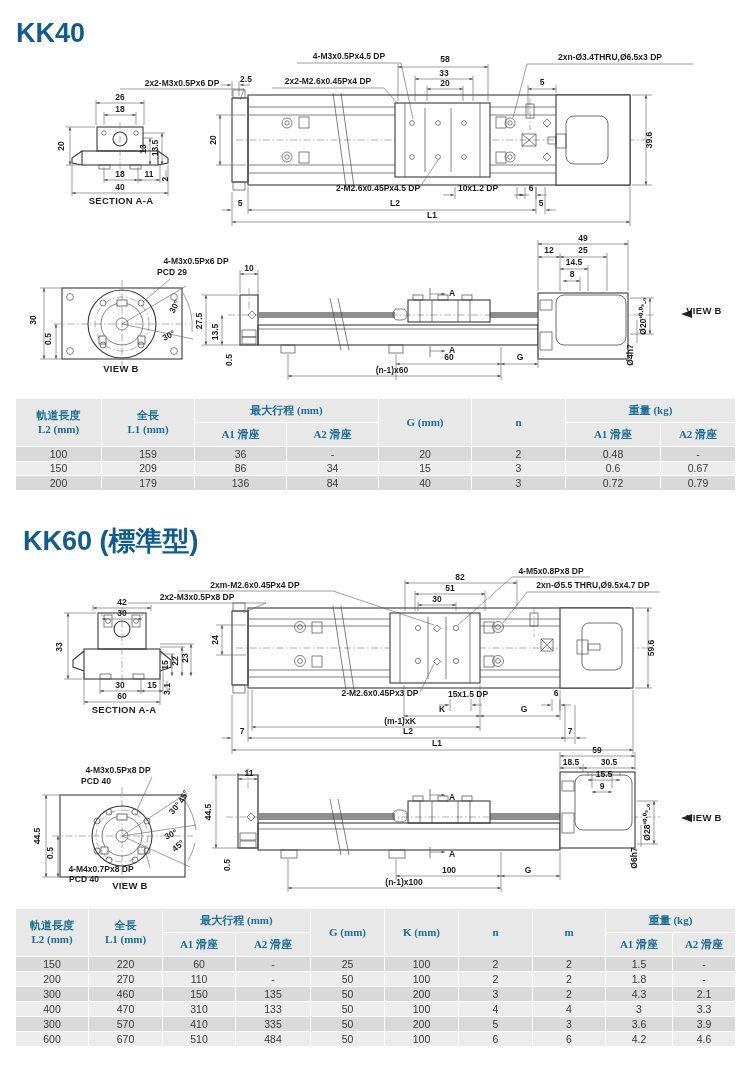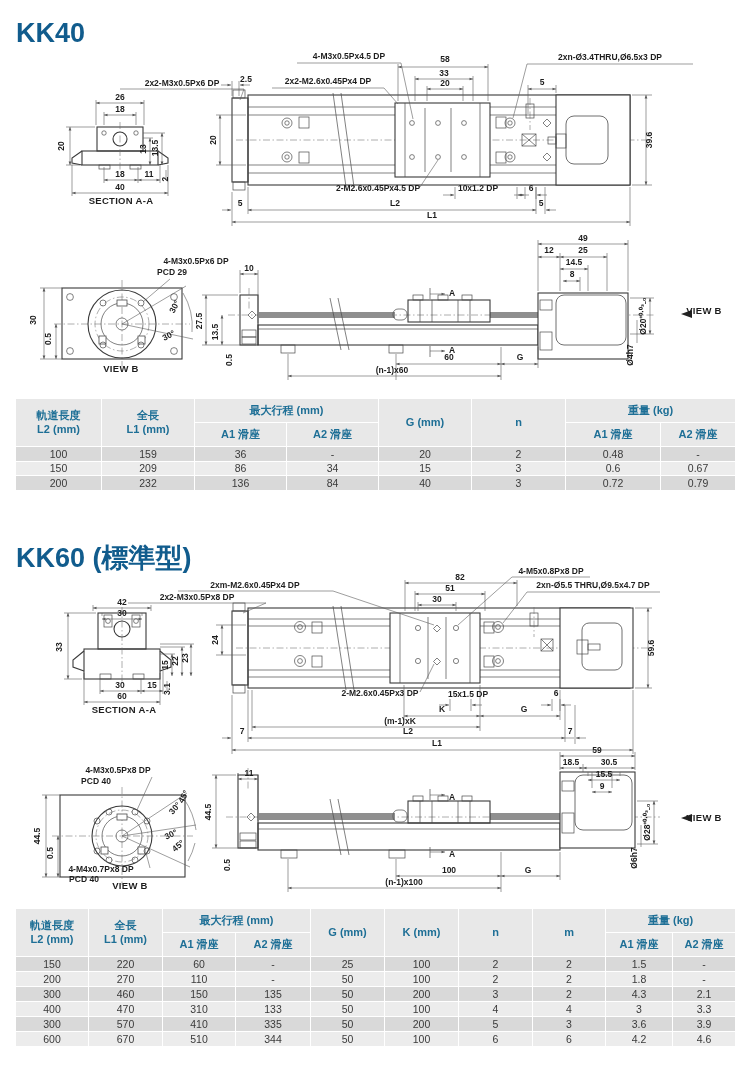--- a/index.html
+++ b/index.html
@@ -1,42 +1,42 @@
 <!DOCTYPE html>
 <html><head>
 <meta charset="utf-8">
 <style>
   html,body{margin:0;padding:0;background:#fff;}
   .page{position:relative;width:750px;height:1079px;background:#fff;overflow:hidden;
         font-family:"Liberation Sans",sans-serif;}
   .model-title{position:absolute;left:16px;font-size:27px;font-weight:700;
         color:#115c8d;letter-spacing:0px;}
   #title-kk40{top:18px;}
-  #title-kk60{top:540px;}
+  #title-kk60{top:523px;margin-left:7px;}
   svg{position:absolute;left:0;}
   #svg-kk40{top:48px;}
   #svg-kk60{top:555px;}
   .o{stroke:#3a3a3a;stroke-width:1.1;fill:none;}
   .i{stroke:#4a4a4a;stroke-width:0.7;fill:none;}
   .fw{stroke:#3a3a3a;stroke-width:1.1;fill:#fff;}
   .fwi{stroke:#4a4a4a;stroke-width:0.8;fill:#fff;}
   .d{stroke:#5d5d5d;stroke-width:0.6;fill:none;}
   .dash{stroke:#6a6a6a;stroke-width:0.55;fill:none;stroke-dasharray:7 2.5 1.5 2.5;}
   .shaft{fill:#8f8f8f;stroke:none;}
   .blk{fill:#222;stroke:none;}
   text.dim{font-family:"Liberation Sans",sans-serif;font-size:8.5px;font-weight:700;
         fill:#1d1d1d;}
   text.dim.ttl{font-size:9.5px;letter-spacing:.3px;}
   .spec{position:absolute;left:15px;width:720px;border-collapse:collapse;
         table-layout:fixed;}
   #table-kk40{top:398px;}
   #table-kk60{top:908px;}
   .spec th{background:#e8e8e8;color:#1e6f96;font-size:11px;font-weight:700;
         border:1.5px solid #fff;padding:0;line-height:1.25;text-align:center;}
-  .spec thead tr{height:24px;}
+  .spec thead tr{height:24px;font-family:Liberation Serif, serif;}
   .spec td{font-size:10.5px;color:#3a3a3a;text-align:center;border:1.5px solid #fff;
         padding:0;height:13.5px;}
   #table-kk60 td{height:14px;}
   .spec tbody tr:nth-child(odd) td{background:#d9d9d9;}
   .spec tbody tr:nth-child(even) td{background:#ececec;}
 </style>
 </head>
 <body>
 
 <div class="page">
@@ -674,21 +674,21 @@
           <td>209</td>
           <td>86</td>
           <td>34</td>
           <td>15</td>
           <td>3</td>
           <td>0.6</td>
           <td>0.67</td>
         </tr>
         <tr>
           <td>200</td>
-          <td>232</td>
+          <td>179</td>
           <td>136</td>
           <td>84</td>
           <td>40</td>
           <td>3</td>
           <td>0.72</td>
           <td>0.79</td>
         </tr>
       </tbody>
   </table>
 
@@ -787,21 +787,21 @@
           <td>200</td>
           <td>5</td>
           <td>3</td>
           <td>3.6</td>
           <td>3.9</td>
         </tr>
         <tr>
           <td>600</td>
           <td>670</td>
           <td>510</td>
-          <td>344</td>
+          <td>484</td>
           <td>50</td>
           <td>100</td>
           <td>6</td>
           <td>6</td>
           <td>4.2</td>
           <td>4.6</td>
         </tr>
       </tbody>
   </table>
 

